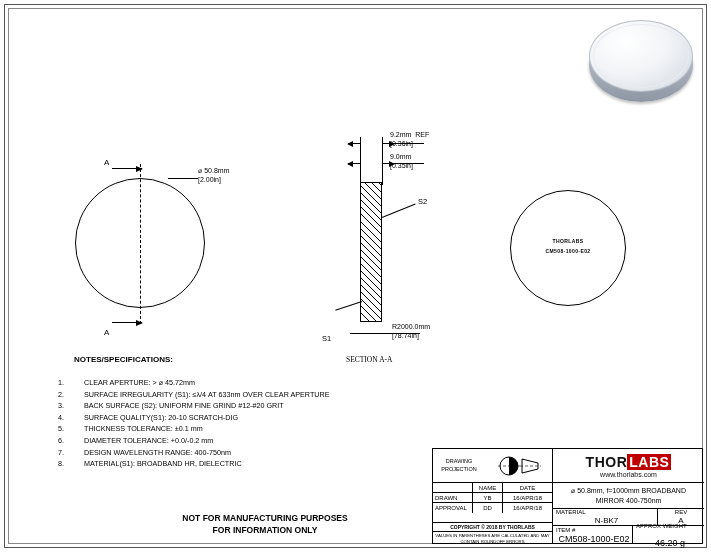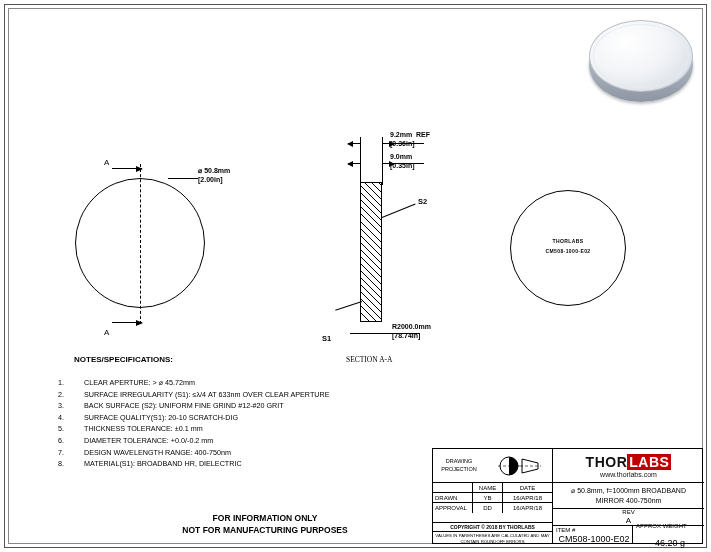--- a/index.html
+++ b/index.html
@@ -121,21 +121,20 @@
     position: absolute;
     font-size: 8px;
     color: #000;
   }
   .dim-note {
     position: absolute;
     font-size: 7px;
     color: #000;
     line-height: 1.25;
     white-space: pre;
-    font-weight: bold;
   }
   .leader {
     position: absolute;
     height: 0;
     border-top: 1px solid #000;
   }
 
   
   .sectionview {
     position: absolute;
@@ -548,22 +547,22 @@
       <div class="note-num">7.</div>
       <div class="note-txt">DESIGN WAVELENGTH RANGE: 400-750nm</div>
     </div>
     <div class="note-row">
       <div class="note-num">8.</div>
       <div class="note-txt">MATERIAL(S1): BROADBAND HR, DIELECTRIC</div>
     </div>
   </div>
 
   <div class="disclaimer">
+    <div>NOT FOR MANUFACTURING PURPOSES</div>
     <div>FOR INFORMATION ONLY</div>
-    <div>NOT FOR MANUFACTURING PURPOSES</div>
   </div>
 
   <div class="titleblock">
 
     <div class="tb-proj">
       <div class="proj-text">DRAWING
 PROJECTION</div>
       <div class="proj-sym">
         <svg width="46" height="22" viewBox="0 0 46 22">
           <circle cx="13" cy="11" r="9" fill="none" stroke="#000" stroke-width="1"></circle>
@@ -603,20 +602,24 @@
       <div class="c-line2">VALUES IN PARENTHESES ARE CALCULATED
 AND MAY CONTAIN ROUNDOFF ERRORS</div>
     </div>
 
     <div class="tb-desc">
       <div>⌀ 50.8mm, f=1000mm BROADBAND</div>
       <div>MIRROR 400-750nm</div>
     </div>
 
     <div class="tb-matrow">
+      <div class="mat">
+        <div>MATERIAL</div>
+        <div class="mat-val">N-BK7</div>
+      </div>
       <div class="rev">
         <div>REV</div>
         <div class="rev-val">A</div>
       </div>
     </div>
 
     <div class="tb-itemrow">
       <div class="item">
         <div>ITEM #</div>
         <div class="big">CM508-1000-E02</div>

